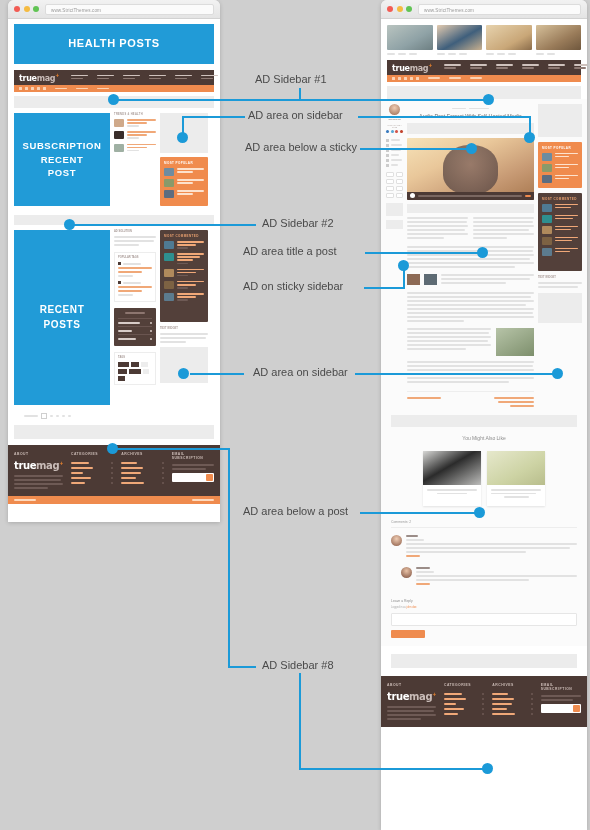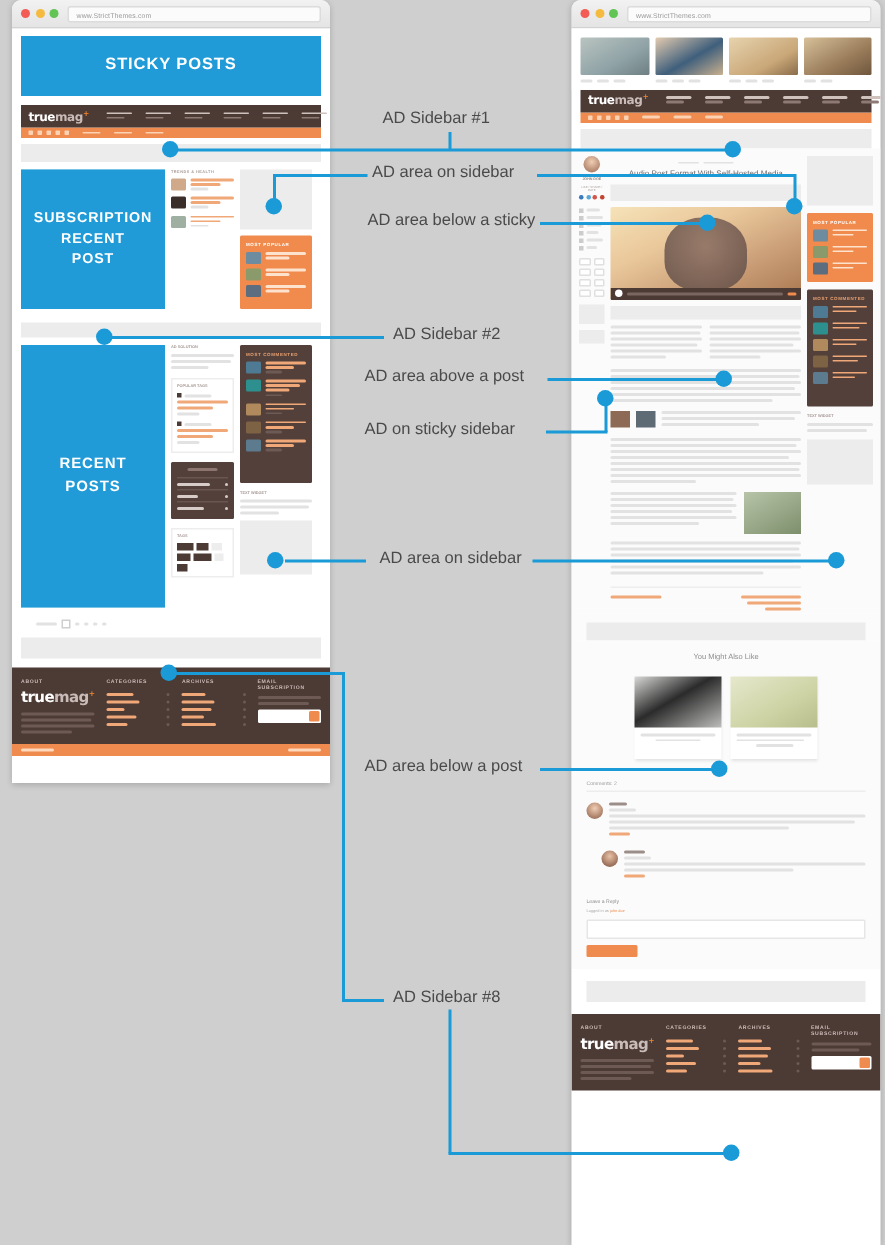--- a/index.html
+++ b/index.html
@@ -139,21 +139,21 @@
       <span class="dot g"></span>
     </div>
     <div class="urlbar">www.StrictThemes.com</div>
   </div>
 
   <div class="page" style="height:503px;">
 
     <div style="padding:5px 6px 0;">
       <div class="hero" style="height:40px;background:#2ba3da;">
         <div class="ov"></div>
-        <div class="cap">STICKY POSTS</div>
+        <div class="cap">HEALTH POSTS</div>
       </div>
     </div>
 
     <div style="padding:6px 6px 0;">
       <div class="navbar">
         <div class="logo">
           <span>true</span><i>mag</i><sup>+</sup>
         </div>
         <div class="navlinks">
           <span>
@@ -936,21 +936,21 @@
   <div class="knob" style="left:524px;top:132px;"></div>
 
   <div class="lbl" style="left:245px;top:141px;">AD area below a sticky</div>
   <div class="seg h" style="left:360px;top:148px;width:110px;"></div>
   <div class="knob" style="left:466px;top:143px;"></div>
 
   <div class="lbl" style="left:262px;top:217px;">AD Sidebar #2</div>
   <div class="seg h" style="left:70px;top:224px;width:186px;"></div>
   <div class="knob" style="left:64px;top:219px;"></div>
 
-  <div class="lbl" style="left:243px;top:245px;">AD area above a post</div>
+  <div class="lbl" style="left:243px;top:245px;">AD area title a post</div>
   <div class="seg h" style="left:365px;top:252px;width:116px;"></div>
   <div class="knob" style="left:477px;top:247px;"></div>
 
   <div class="lbl" style="left:243px;top:280px;">AD on sticky sidebar</div>
   <div class="seg h" style="left:364px;top:287px;width:41px;"></div>
   <div class="seg v" style="left:403px;top:268px;height:20px;"></div>
   <div class="knob" style="left:398px;top:260px;"></div>
 
   <div class="lbl" style="left:253px;top:366px;">AD area on sidebar</div>
   <div class="seg h" style="left:190px;top:373px;width:54px;"></div>

